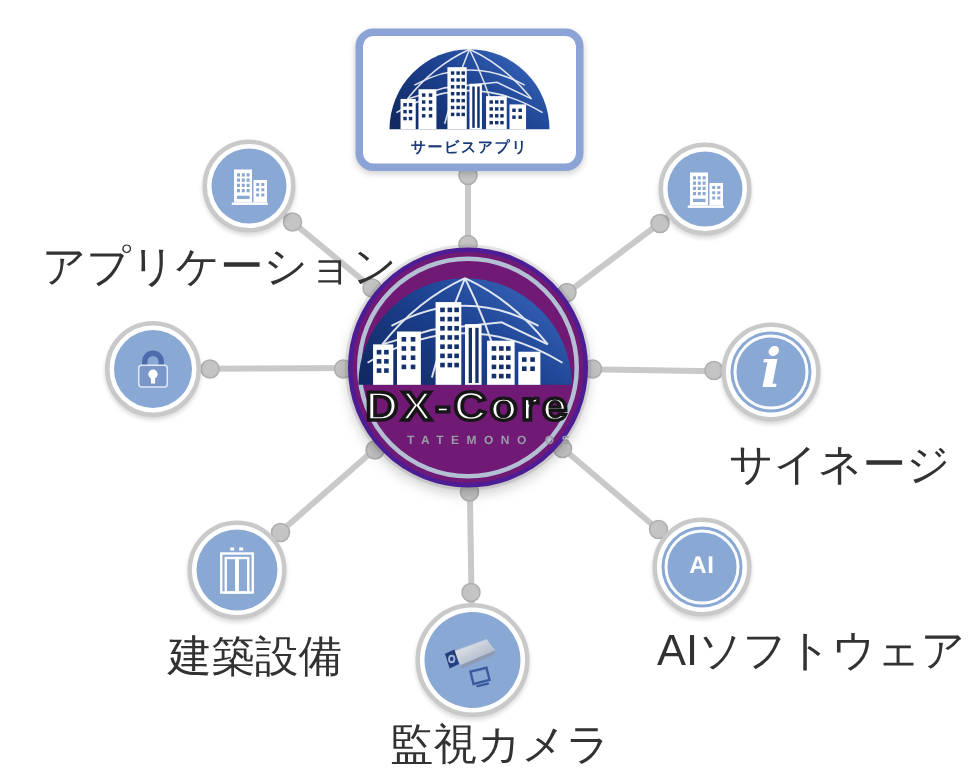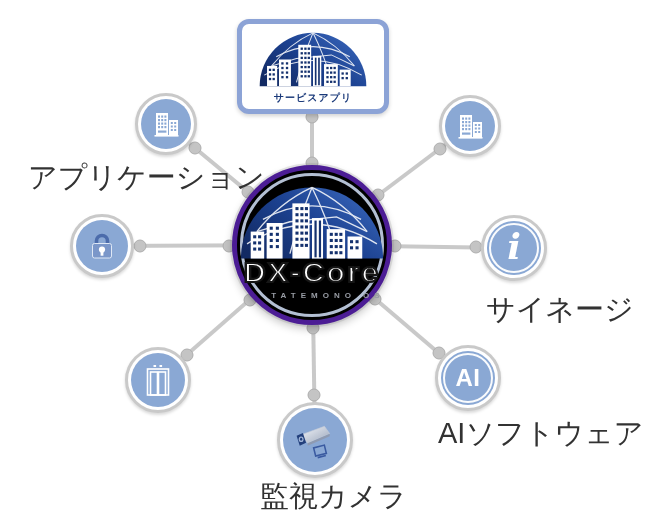--- a/index.html
+++ b/index.html
@@ -17,21 +17,21 @@
     background:#fff;border:5px solid #8ca3d6;border-radius:12px;z-index:3;
     box-shadow:0 2px 4px rgba(0,0,0,.18);
     display:flex;flex-direction:column;align-items:center;text-align:center;
   }
   .card .dome{width:112px;height:57px;margin-top:7px;}
   .card-label{margin-top:3px;font-size:10px;font-weight:bold;color:#1b3a7a;letter-spacing:1px;}
 
   
   .hub{
     position:absolute;left:232px;top:165px;width:160px;height:160px;box-sizing:border-box;
-    background:#000000;border:5px solid #4c1d95;border-radius:50%;z-index:2;
+    background:#701a75;border:3px solid #4c1d95;border-radius:50%;z-index:2;
     box-shadow:0 0 0 2px rgba(120,120,120,.18), 0 4px 9px rgba(0,0,0,.22);
   }
   .hub-inner-ring{position:absolute;inset:3px;border:3px solid #b3bfd3;border-radius:50%;}
   .hub .dome{position:absolute;left:0px;top:15px;width:150px;height:76px;}
   .hub-brand{
     position:absolute;left:0;top:88px;width:100%;text-align:center;
     font-size:27px;font-weight:bold;letter-spacing:2px;color:#fff;
     -webkit-text-stroke:2.2px #161616;transform:scaleX(1.12);
   }
   .hub-sub{
@@ -50,21 +50,21 @@
     position:relative;width:100%;height:100%;border-radius:50%;background:#8aa8d4;
     display:flex;align-items:center;justify-content:center;
   }
   .node-fill.ringed::after{
     content:"";position:absolute;inset:2px;border:2px solid rgba(255,255,255,.95);border-radius:50%;
   }
   .glyph-i{
     font-family:"DejaVu Serif","Liberation Serif",serif;font-style:italic;font-weight:bold;
     color:#fff;font-size:36px;line-height:1;margin-top:-4px;
   }
-  .glyph-ai{color:#fff;font-size:24px;font-weight:bold;letter-spacing:0.5px;}
+  .glyph-ai{color:#fff;font-size:16px;font-weight:bold;letter-spacing:0.5px;}
 
   
   .nlabel{position:absolute;z-index:4;font-size:29px;color:#323232;white-space:nowrap;}
 </style>
 </head>
 <body>
 
 <div id="stage">
 
   <svg width="0" height="0" style="position:absolute" aria-hidden="true">
@@ -305,16 +305,17 @@
           <rect x="19.5" y="24" width="10.5" height="8" fill="none" stroke="#3a5aa0" stroke-width="1.5"></rect>
           <line x1="21" y1="34" x2="29" y2="34" stroke="#3a5aa0" stroke-width="1.5"></line>
         </g>
       </svg>
     </div>
       </div>
   </div>
 
   <div class="nlabel" style="left:28px;top:158px">アプリケーション</div>
   <div class="nlabel" style="left:486px;top:290px">サイネージ</div>
+  <div class="nlabel" style="left:112px;top:418px">建築設備</div>
   <div class="nlabel" style="left:438px;top:414px">AIソフトウェア</div>
   <div class="nlabel" style="left:260px;top:477px">監視カメラ</div>
 
 </div>
 
 </body></html>

